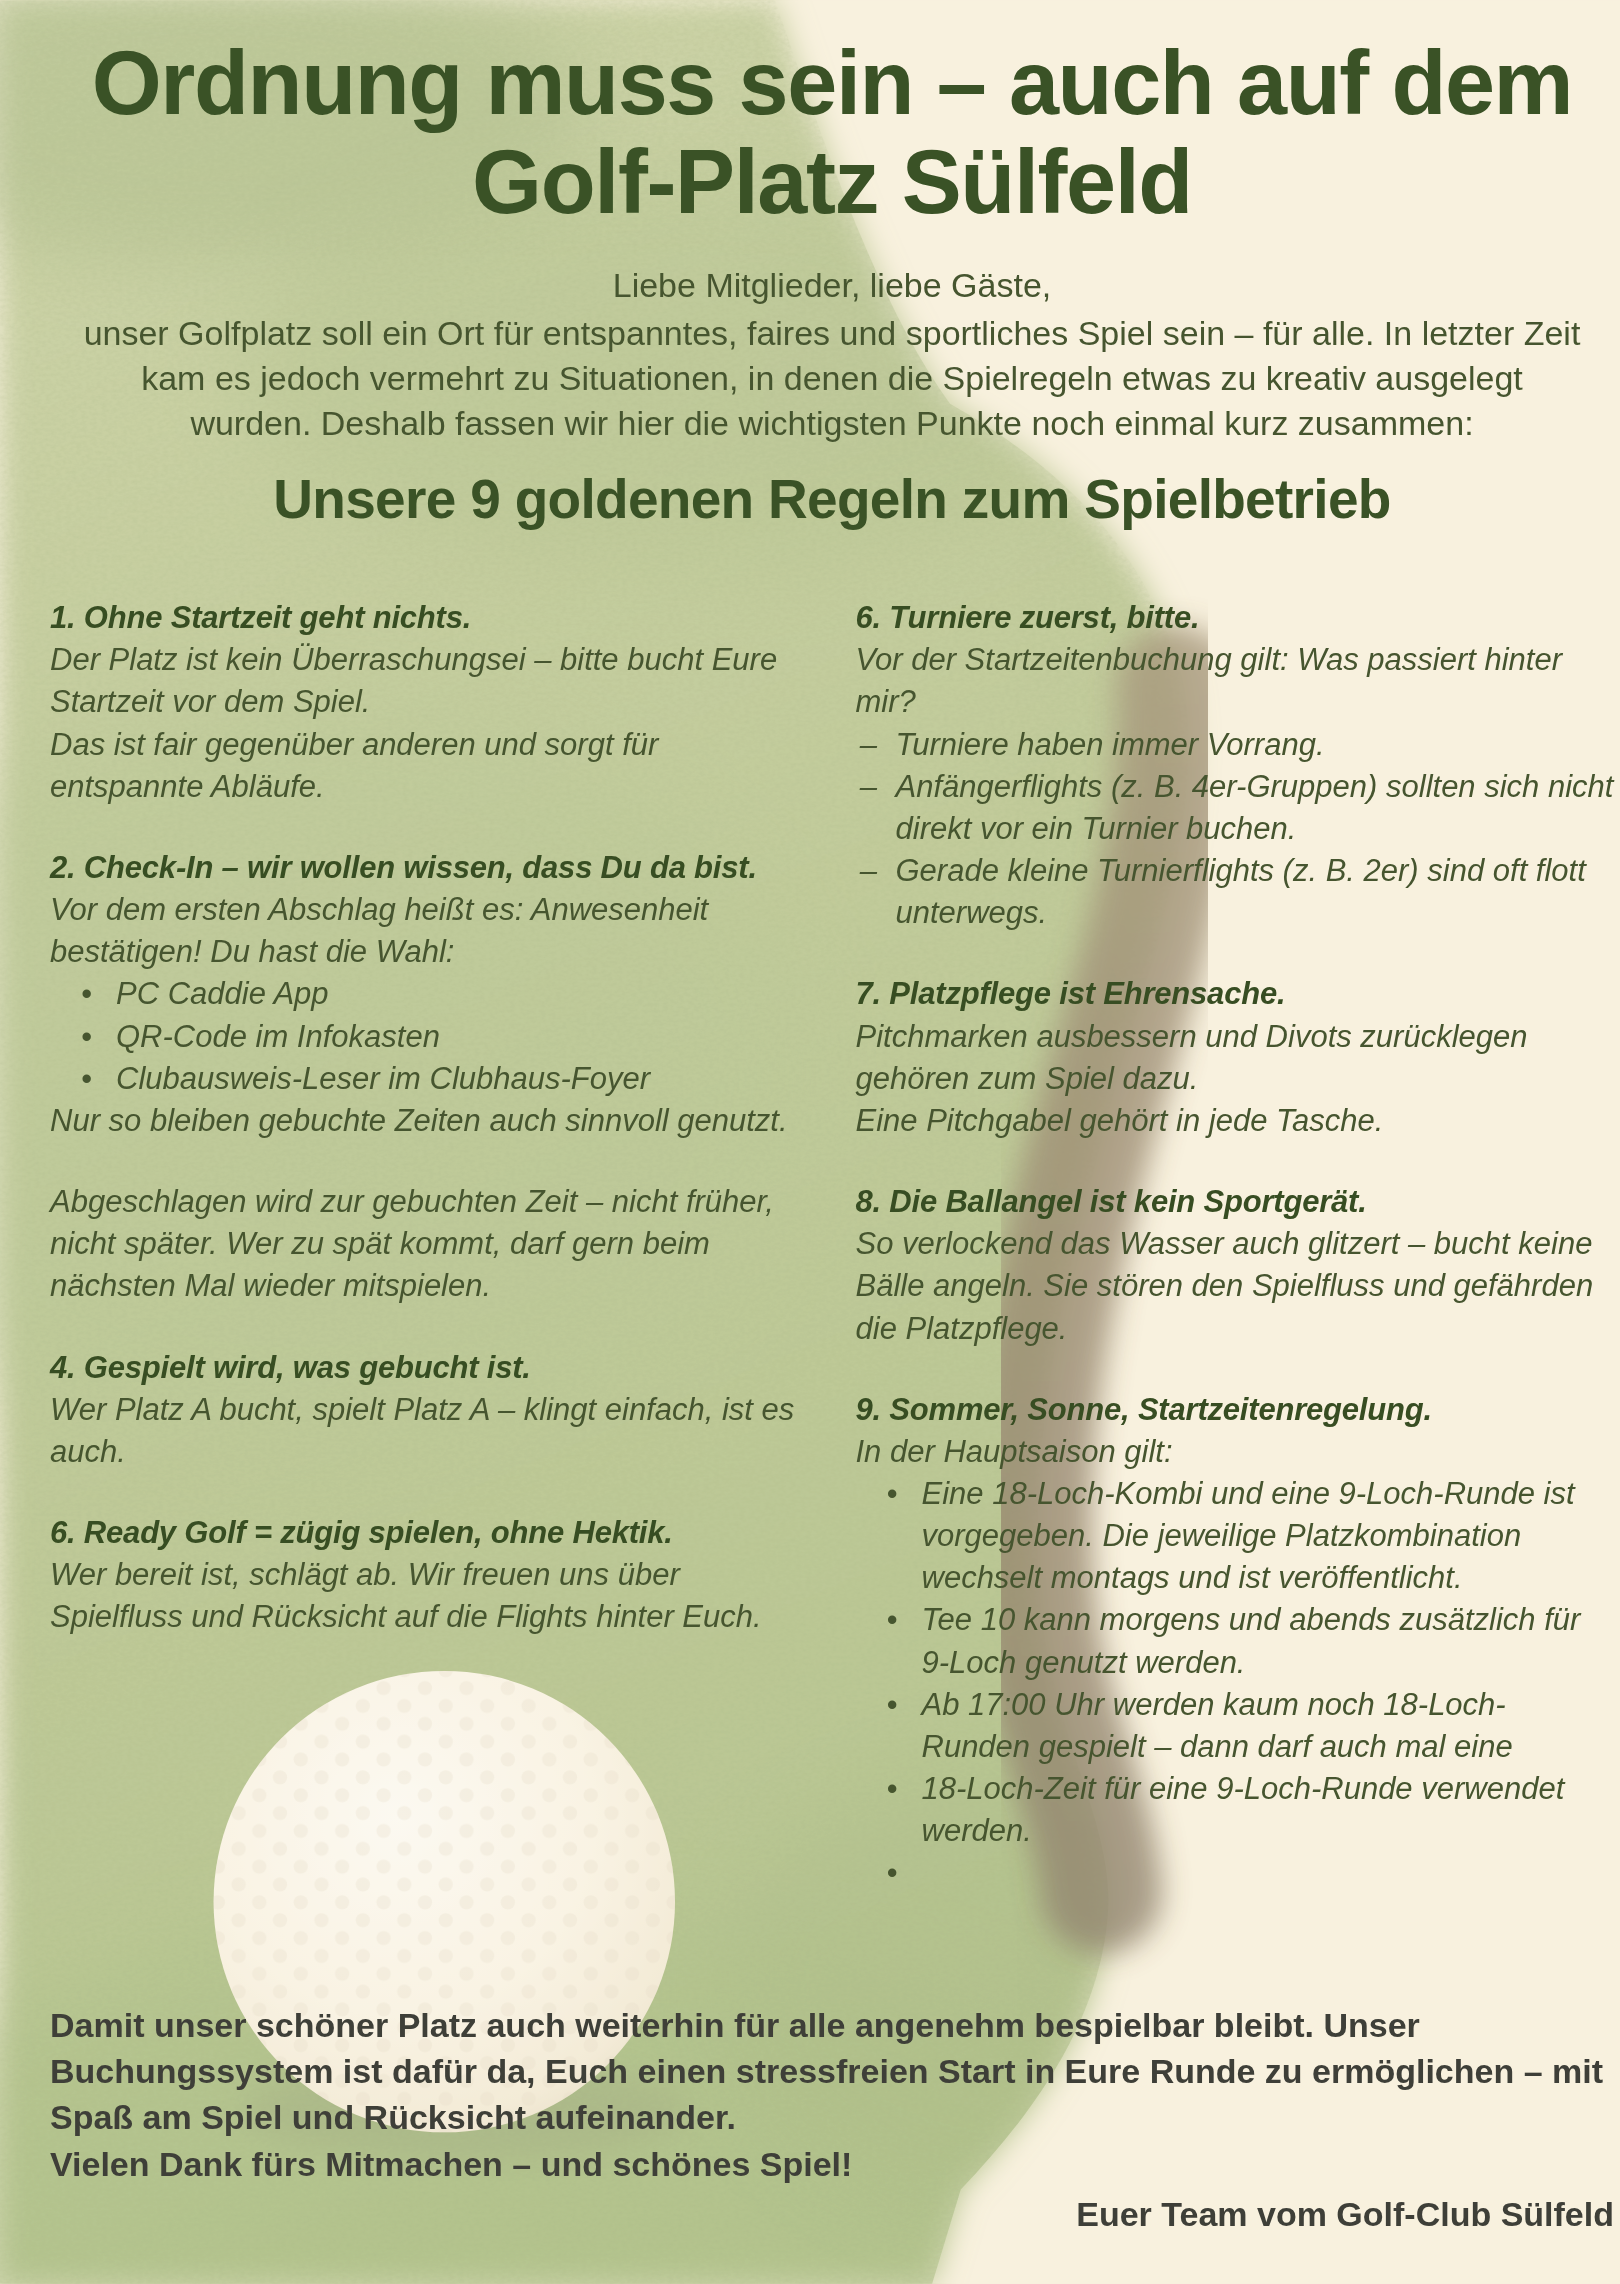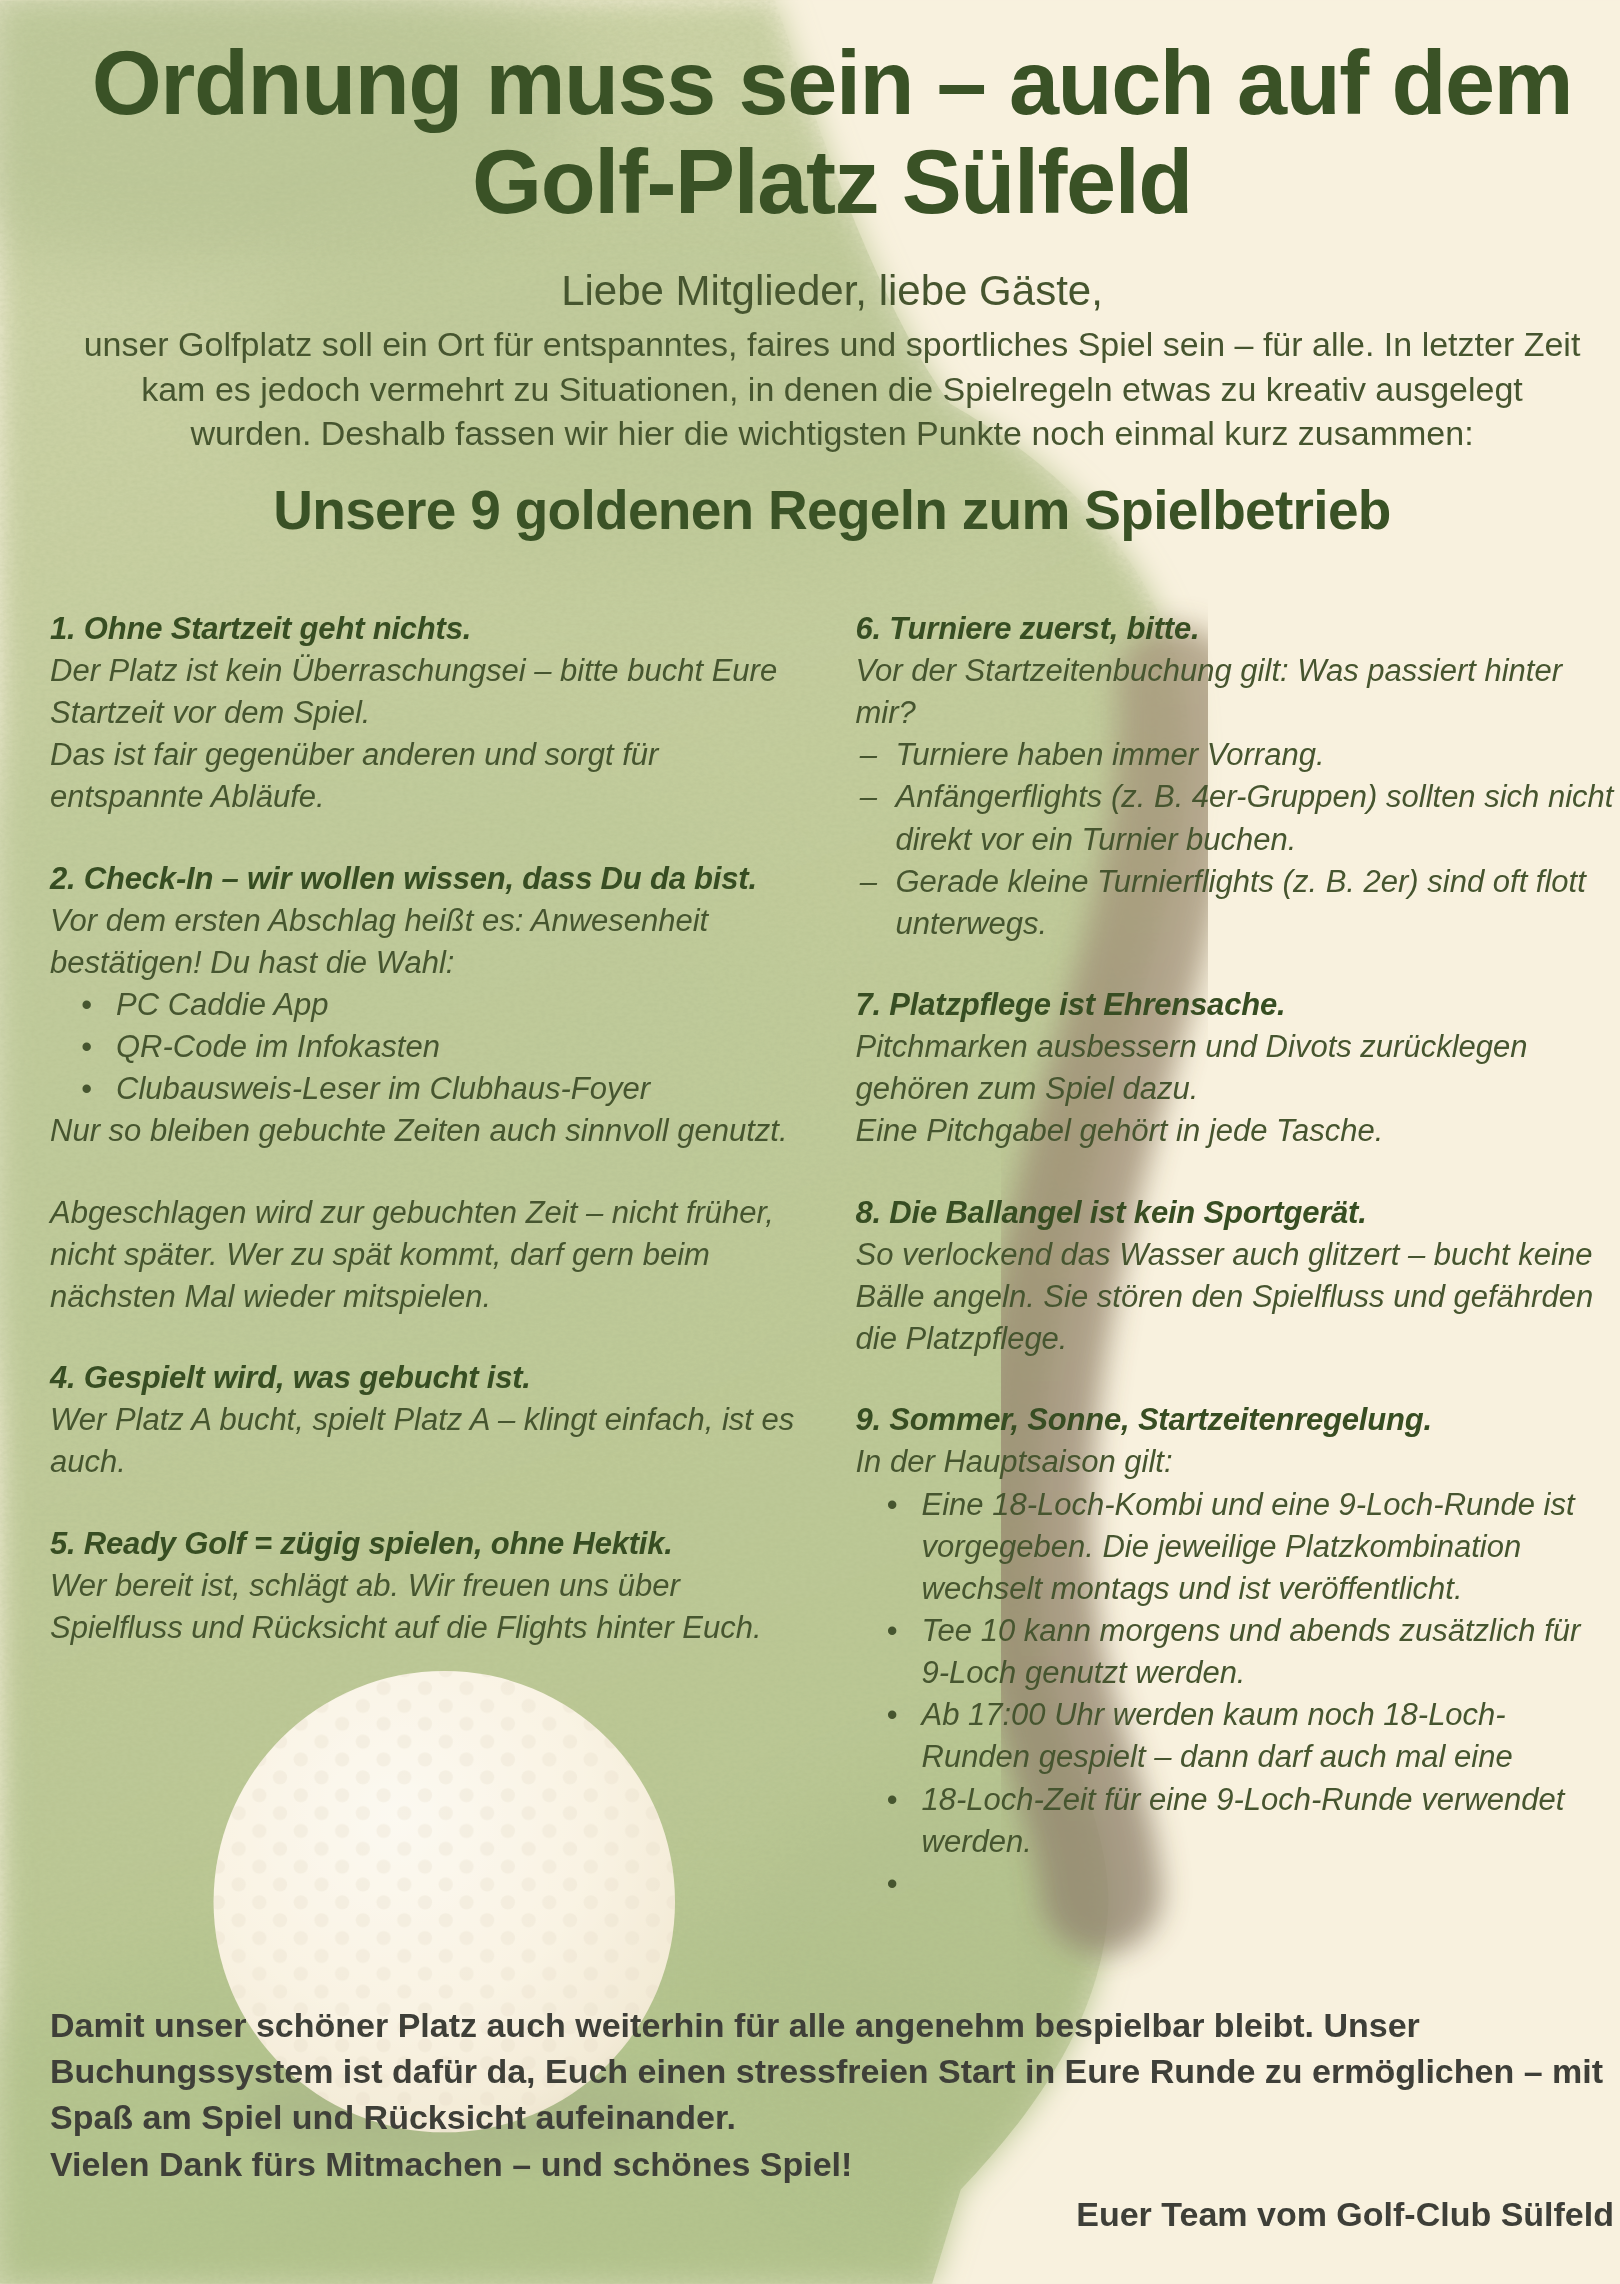--- a/index.html
+++ b/index.html
@@ -10,21 +10,21 @@
     color:var(--body-green,#46552f);
     padding-left:44px;
   }
   .bg{position:absolute;left:0;top:0;width:1620px;height:2284px;}
   .content{position:absolute;inset:0;padding:21.4px 50px 0;box-sizing:border-box;}
   .title{
     margin:13px 0 0;text-align:center;
     font-size:90px;font-weight:700;line-height:1.1;letter-spacing:-1.4px;
     color:var(--title-green,#3a5226);
   }
-  .greeting{margin-top:31px;text-align:center;font-size:42px;line-height:1.32;}
+  .greeting{margin-top:31px;text-align:center;font-size:34px;line-height:1.32;}
   .intro{margin:2.9px auto 0;width:1500px;text-align:center;font-size:34px;line-height:1.32;}
   .rules-heading{
     margin:21.4px 0 0;text-align:center;
     font-size:55px;font-weight:700;letter-spacing:-0.7px;
     color:var(--title-green,#3a5226);
   }
   .columns{display:flex;gap:47px;margin-top:66px;font-style:italic;}
   .col{flex:1;min-width:0;font-size:31px;line-height:1.36;}
   .rule-block{margin:0 0 39px;}
   .rule-heading{font-weight:700;font-size:31px;letter-spacing:-0.2px;color:var(--heading-green,#374d22);}
@@ -137,21 +137,21 @@
             <p class="rule-para">Nur so bleiben gebuchte Zeiten auch sinnvoll genutzt.</p>
           </div>
           <div class="rule-block">
             <p class="rule-para">Abgeschlagen wird zur gebuchten Zeit – nicht früher, nicht später. Wer zu spät kommt, darf gern beim nächsten Mal wieder mitspielen.</p>
           </div>
           <div class="rule-block">
             <div class="rule-heading">4. Gespielt wird, was gebucht ist.</div>
             <p class="rule-para">Wer Platz A bucht, spielt Platz A – klingt einfach, ist es auch.</p>
           </div>
           <div class="rule-block">
-            <div class="rule-heading">5. Ready Golf = zügig spielen, ohne Hektik.</div>
+            <div class="rule-heading">6. Ready Golf = zügig spielen, ohne Hektik.</div>
             <p class="rule-para">Wer bereit ist, schlägt ab. Wir freuen uns über Spielfluss und Rücksicht auf die Flights hinter Euch.</p>
           </div>
         </div>
       <div class="col">
           <div class="rule-block">
             <div class="rule-heading">6. Turniere zuerst, bitte.</div>
             <p class="rule-para">Vor der Startzeitenbuchung gilt: Was passiert hinter mir?</p>
             <ul class="bullets">
               <li class="b mdash"><span class="mk">–</span><span>Turniere haben immer Vorrang.</span></li>
               <li class="b mdash"><span class="mk">–</span><span>Anfängerflights (z. B. 4er-Gruppen) sollten sich nicht direkt vor ein Turnier buchen.</span></li>

